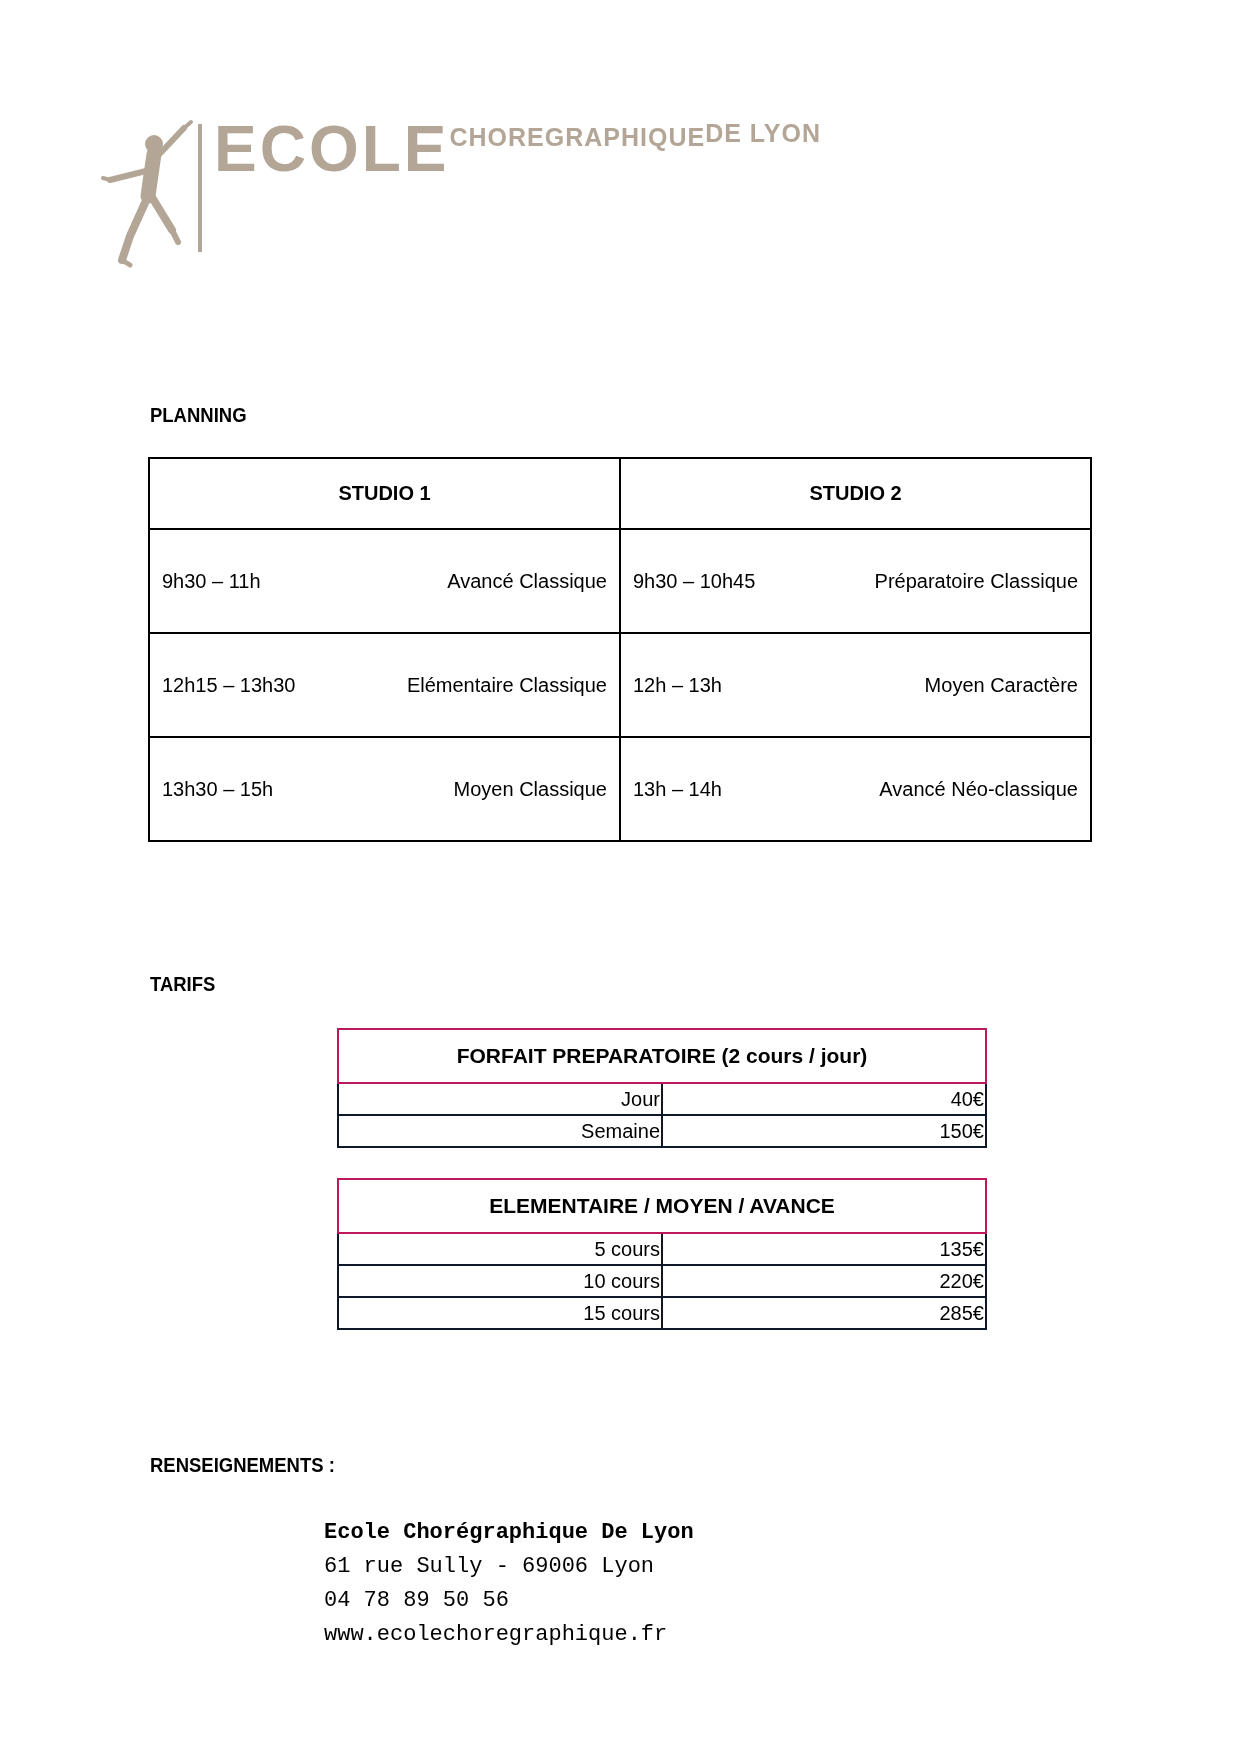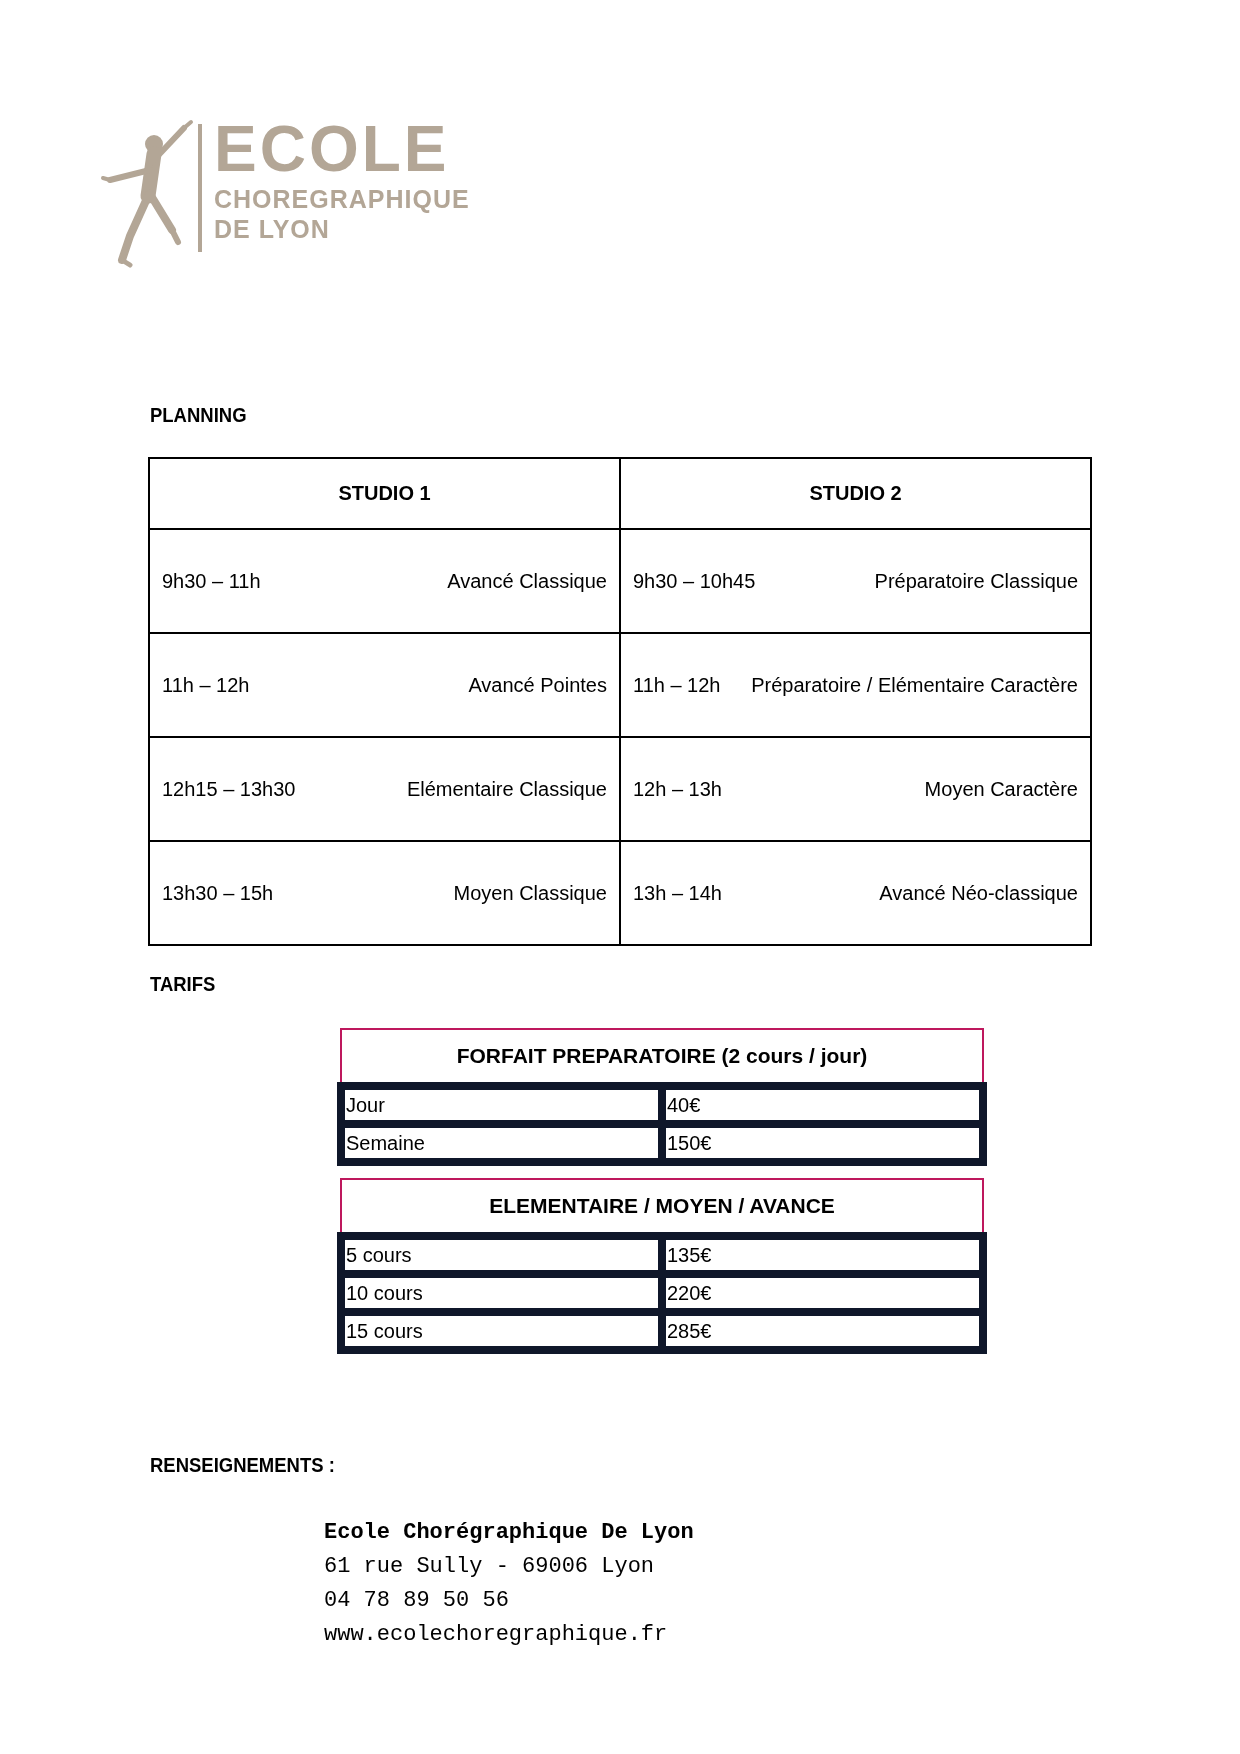--- a/index.html
+++ b/index.html
@@ -10,21 +10,21 @@
     background:#ffffff;
     font-family:"Liberation Sans",sans-serif;
     color:#000;
     overflow:hidden;
   }
 
   
   .logo{position:absolute;left:100px;top:118px;display:flex;align-items:flex-start;}
   .logo-figure{width:96px;height:150px;flex:0 0 auto;}
   .logo-bar{width:4px;height:128px;background:#b3a696;margin:6px 12px 0 2px;flex:0 0 auto;}
-  .logo-text{display:flex;flex-direction:column;color:#b3a696;}
+  .logo-text{display:flex;flex-direction:row;color:#b3a696;text-align:right;}
   .logo-name{font-size:64px;line-height:62px;font-weight:800;letter-spacing:3px;}
   .logo-sub{font-size:25px;line-height:30px;font-weight:700;letter-spacing:1px;margin-top:4px;}
   .logo-sub2{font-size:25px;line-height:30px;font-weight:700;letter-spacing:1px;}
 
   
   .title-block{position:absolute;left:430px;top:130px;width:620px;text-align:center;
     font-family:"DejaVu Serif","Liberation Serif",serif;font-weight:700;}
   .title-line1{font-size:37px;letter-spacing:1px;transform:scaleX(.96);transform-origin:center;}
   .title-line2{font-size:37px;letter-spacing:1px;margin-top:28px;transform:scaleX(.96);transform-origin:center;}
 
@@ -42,21 +42,21 @@
   .planning-table th{height:53px;font-size:20px;font-weight:700;text-align:center;}
   .planning-cell{height:86px;}
   .cell-inner{display:flex;flex-direction:row;justify-content:space-between;
     align-items:center;height:66px;padding:10px 4px;font-size:20px;}
 
   
   .tarif-table{position:absolute;left:337px;width:650px;table-layout:fixed;}
   .tarif-1{top:1028px;}
   .tarif-2{top:1178px;}
   .tarif-table th{border:2px solid #be185d;height:50px;font-size:21px;font-weight:700;text-align:center;}
-  .tarif-table td{border:8px solid #0f172a;height:28px;font-size:20px;text-align:left;vertical-align:middle;}
+  .tarif-table td{border:2px solid #0f172a;height:28px;font-size:20px;text-align:right;vertical-align:middle;}
 
   
   .contact-block{position:absolute;left:324px;top:1516px;width:560px;text-align:left;
     font-family:Liberation Mono, monospace;font-size:22px;line-height:34px;}
   .contact-line1{font-weight:700;}
 </style>
 </head>
 <body>
 
 <div class="page">
@@ -97,34 +97,20 @@
         <td class="planning-cell">
           <div class="cell-inner">
             <span>9h30 – 11h</span>
             <span>Avancé Classique</span>
           </div>
         </td>
         <td class="planning-cell">
           <div class="cell-inner">
             <span>9h30 – 10h45</span>
             <span>Préparatoire Classique</span>
-          </div>
-        </td>
-      </tr>
-      <tr>
-        <td class="planning-cell">
-          <div class="cell-inner">
-            <span>11h – 12h</span>
-            <span>Avancé Pointes</span>
-          </div>
-        </td>
-        <td class="planning-cell">
-          <div class="cell-inner">
-            <span>11h – 12h</span>
-            <span>Préparatoire / Elémentaire Caractère</span>
           </div>
         </td>
       </tr>
       <tr>
         <td class="planning-cell">
           <div class="cell-inner">
             <span>12h15 – 13h30</span>
             <span>Elémentaire Classique</span>
           </div>
         </td>

